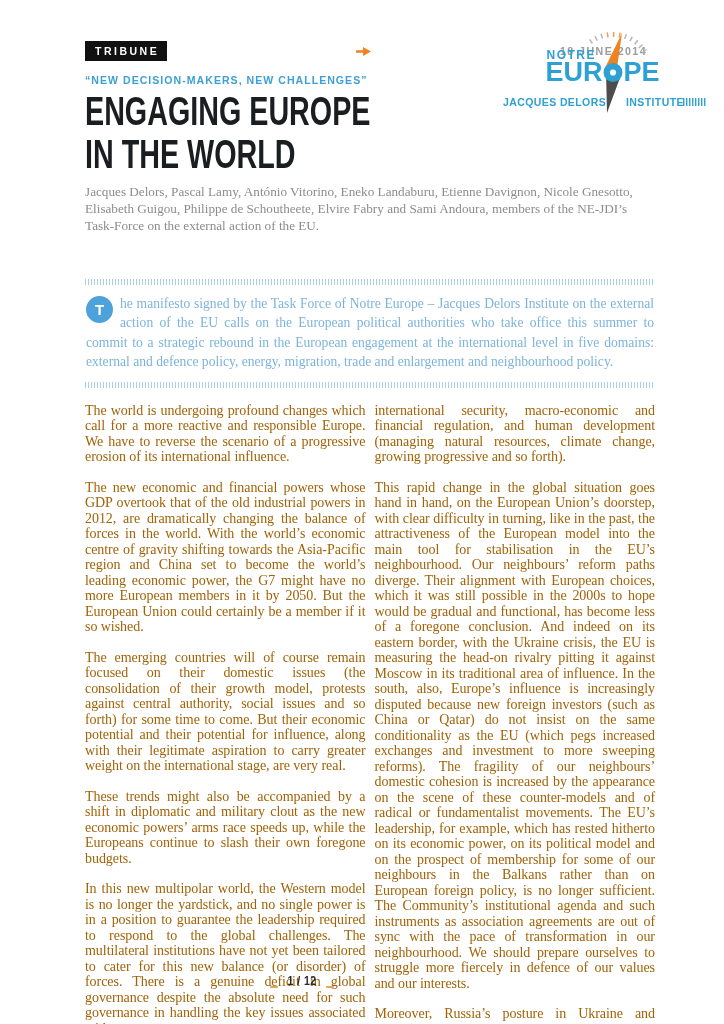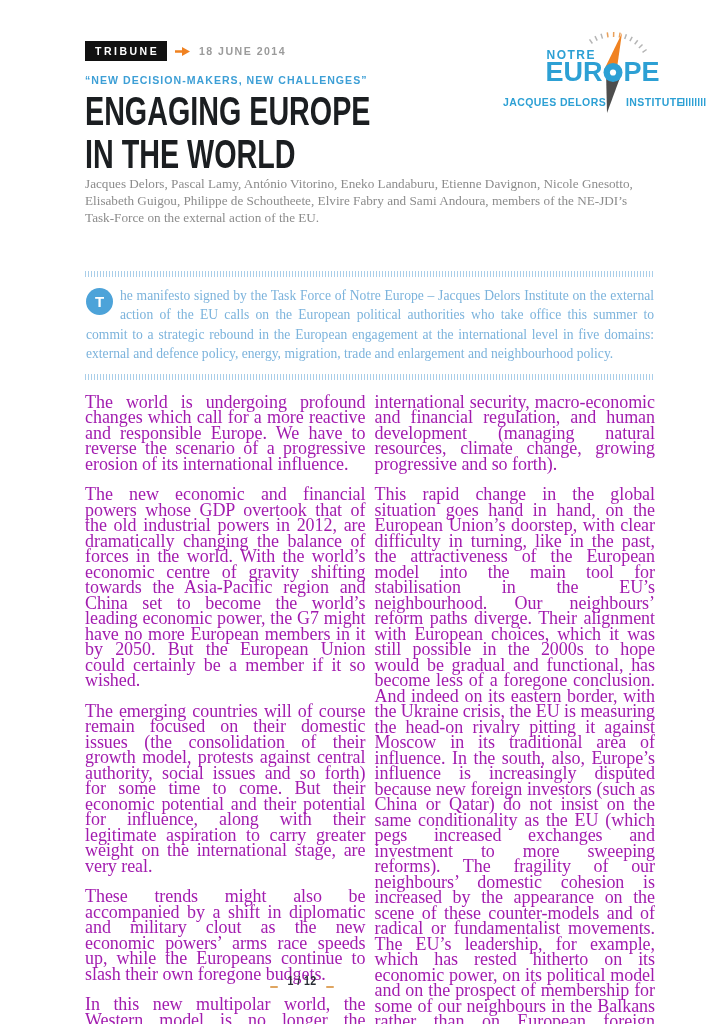--- a/index.html
+++ b/index.html
@@ -8,21 +8,21 @@
 
   .page {
     position: relative;
     width: 724px; height: 1024px;
     background: #ffffff;
     overflow: hidden;
   }
   .content { padding: 40px 69px 0 85px; }
 
   
-  .kicker-row { display: flex; align-items: center; gap: 8px; height: 22px; }
+  .kicker-row { display: flex; align-items: center; gap: 8px; height: 22px; justify-content: space-between; }
   .tribune-badge {
     background: #111111; color: #ffffff;
     font-size: 10.5px; font-weight: bold; letter-spacing: 2.5px;
     padding: 5px 8px 4px 10px; line-height: 1;
   }
   .date-arrow-icon { display: inline-block; width: 16px; height: 9px; }
   .pub-date {
     color: #9b9b9b; font-size: 11.5px; font-weight: bold; letter-spacing: 1.6px;
     transform: scaleX(0.92); transform-origin: 0 50%;
   }
@@ -34,20 +34,21 @@
     transform: scaleX(0.92); transform-origin: 0 0;
   }
   .title {
     margin-top: 4px;
     color: #1b1e21; font-size: 41px; font-weight: bold; line-height: 1.05;
     letter-spacing: 0px; white-space: nowrap;
     transform: scaleX(0.70); transform-origin: 0 0;
     width: 800px;
   }
   .authors {
+    margin-top: 8px;
     font-family: "Liberation Serif", serif;
     color: #8c8c8c; font-size: 13.2px; line-height: 1.28;
     max-width: 578px;
   }
 
   
   .logo { position: absolute; top: 28px; right: 16px; width: 205px; height: 90px; }
 
   
   .abstract { margin-top: 44px; width: 570px; }
@@ -69,21 +70,21 @@
     font-size: 15px; font-weight: bold;
     display: flex; align-items: center; justify-content: center;
     margin: 2px 7px 2px 0;
   }
 
   
   .columns { margin-top: 15px; display: flex; gap: 9px; width: 570px; }
   .col { width: 280.5px; }
   .body-para {
     font-family: "Liberation Serif", serif;
-    color: #a21caf; font-size: 18px; line-height: 15.5px;
+    color: #a16207; font-size: 14px; line-height: 15.5px;
     text-align: justify; margin-bottom: 15px;
     letter-spacing: -0.05px;
   }
   .body-para:last-child { margin-bottom: 0; }
 
   
   .page-footer {
     position: absolute; bottom: 36px; left: 0; width: 604px;
     display: flex; align-items: flex-end; justify-content: center; gap: 7px;
   }

